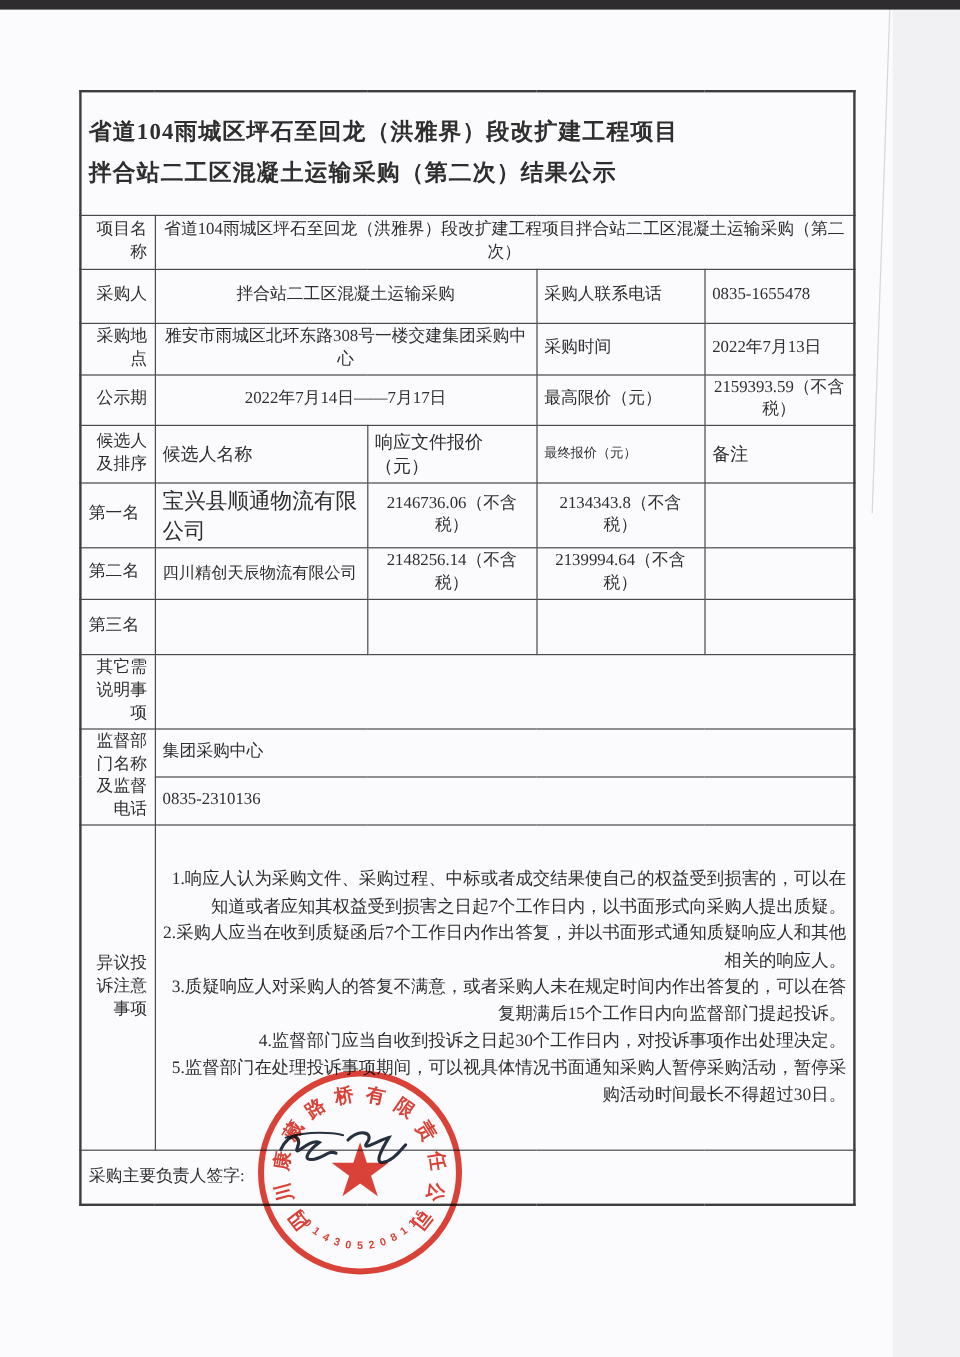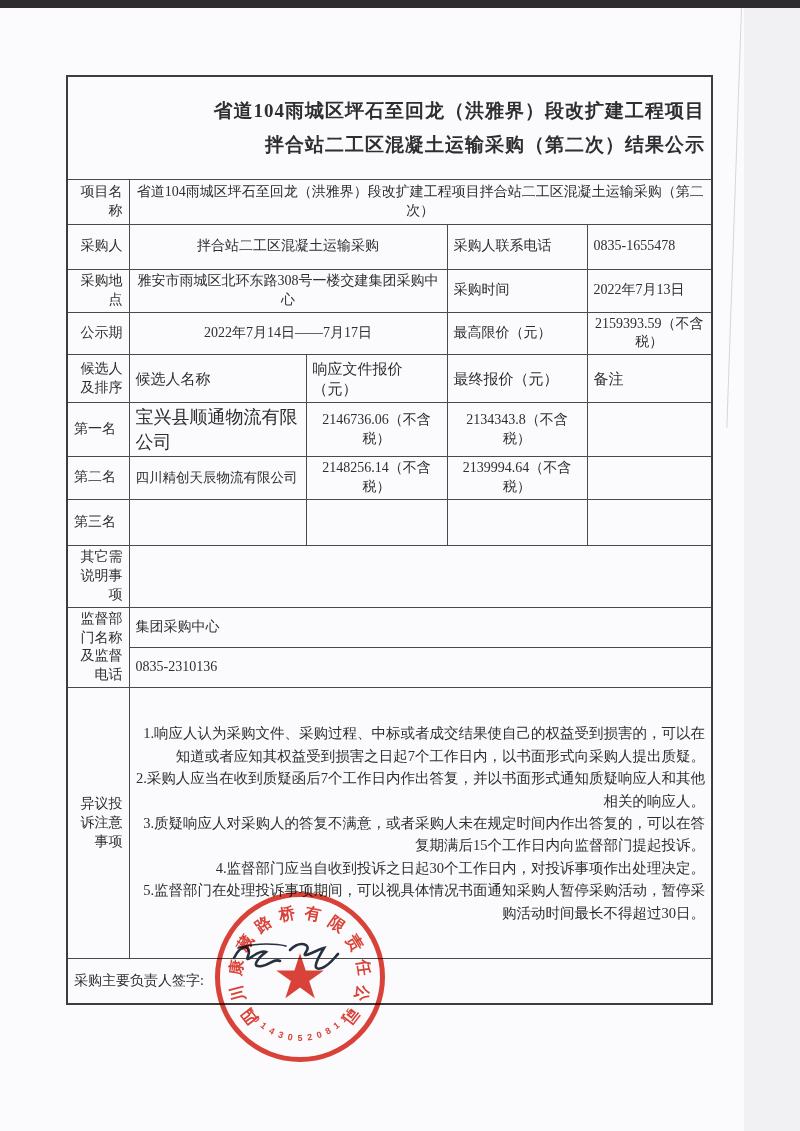--- a/index.html
+++ b/index.html
@@ -22,21 +22,21 @@
   table.doc td{
     border:1px solid #4a4a4a;
     padding:2px 6px;
     vertical-align:middle;
     font-size:14px;
     line-height:1.35;
     word-break:break-all;
     overflow:hidden;
   }
   table.doc{border:2px solid #3d3d3d;}
-  td.titlecell{border:1px solid #3d3d3d;text-align:right;vertical-align:middle;}
+  td.titlecell{border:1px solid #3d3d3d;text-align:left;vertical-align:middle;}
   .title-line{font-size:19px;font-weight:bold;letter-spacing:1px;line-height:1.8;}
   td.lab{text-align:right;font-size:15px;padding:2px 5px;line-height:1.35;}
   td.val{text-align:center;font-size:14px;}
   td.cen{font-size:14px;}
   td.price{text-align:center;font-size:13.5px;font-family:"Liberation Serif","DejaVu Serif",serif;}
   td.obj{vertical-align:middle;}
   .obj-item{font-size:14.5px;line-height:1.55;text-align:right;}
   td.signrow{font-size:16px;padding-left:8px;}
 
   
@@ -106,21 +106,21 @@
   <tr style="height:32px">
     <td class="lab">公示期</td>
     <td class="val" colspan="2">2022年7月14日——7月17日</td>
     <td class="cen">最高限价（元）</td>
     <td class="price">2159393.59（不含税）</td>
   </tr>
   <tr style="height:48px">
     <td class="lab">候选人及排序</td>
     <td class="cen" style="font-size:15px">候选人名称</td>
     <td class="cen" style="font-size:15px">响应文件报价（元）</td>
-    <td class="cen" style="font-size:15px">最终报价（元）</td>
+    <td class="cen" style="font-size:11px">最终报价（元）</td>
     <td class="cen" style="font-size:15px">备注</td>
   </tr>
   <tr style="height:42px">
     <td class="cen">第一名</td>
     <td class="cen" style="font-size:18px">宝兴县顺通物流有限公司</td>
     <td class="price">2146736.06（不含税）</td>
     <td class="price">2134343.8（不含税）</td>
     <td class="cen"></td>
   </tr>
   <tr style="height:38px">

